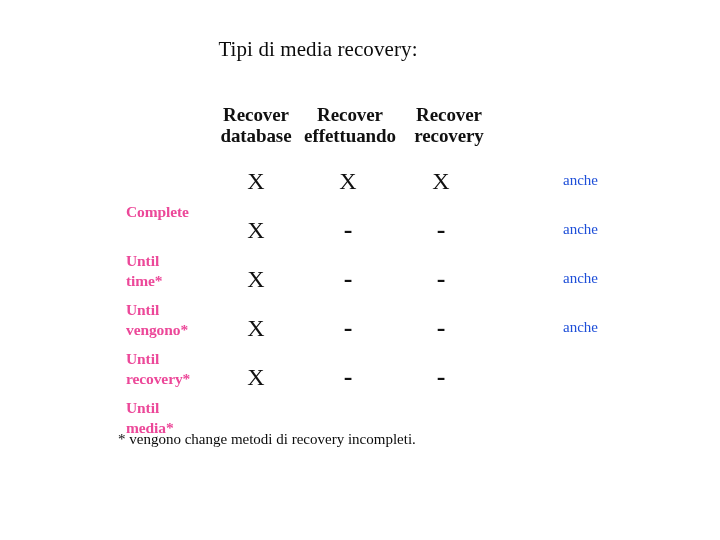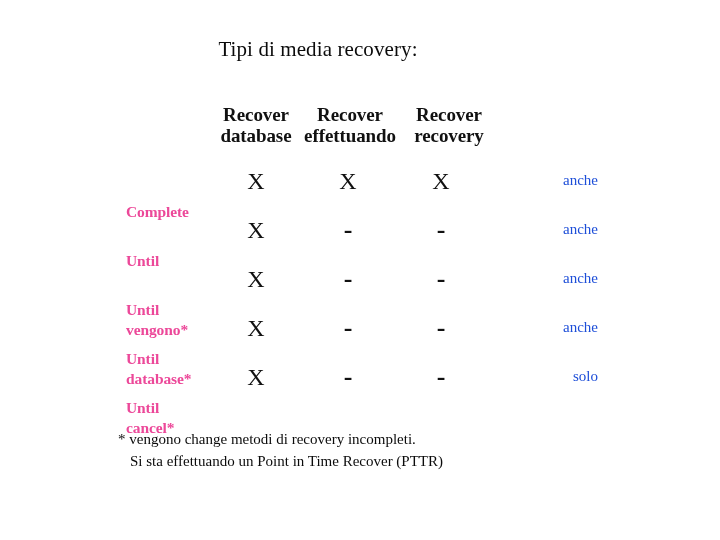--- a/index.html
+++ b/index.html
@@ -169,20 +169,21 @@
       </div>
       <div class="cell cell-0">X</div>
       <div class="cell cell-1">X</div>
       <div class="cell cell-2">X</div>
       <div class="interactive">anche</div>
     </div>
 
     <div class="row row-1">
       <div class="rowlabel">
         <span class="w1">Until</span>
+        <span class="w2">time*</span>
       </div>
       <div class="cell cell-0">X</div>
       <div class="cell cell-1 mark-dash">-</div>
       <div class="cell cell-2 mark-dash">-</div>
       <div class="interactive">anche</div>
     </div>
 
     <div class="row row-2">
       <div class="rowlabel">
         <span class="w1">Until</span>
@@ -190,39 +191,37 @@
       </div>
       <div class="cell cell-0">X</div>
       <div class="cell cell-1 mark-dash">-</div>
       <div class="cell cell-2 mark-dash">-</div>
       <div class="interactive">anche</div>
     </div>
 
     <div class="row row-3">
       <div class="rowlabel">
         <span class="w1">Until</span>
-        <span class="w2">database*</span>
+        <span class="w2">recovery*</span>
       </div>
       <div class="cell cell-0">X</div>
       <div class="cell cell-1 mark-dash">-</div>
       <div class="cell cell-2 mark-dash">-</div>
       <div class="interactive">anche</div>
     </div>
 
     <div class="row row-4">
       <div class="rowlabel">
         <span class="w1">Until</span>
-        <span class="w2">cancel*</span>
-      </div>
-      <div class="cell cell-0">X</div>
-      <div class="cell cell-1 mark-dash">-</div>
-      <div class="cell cell-2 mark-dash">-</div>
-      <div class="interactive">solo</div>
+        <span class="w2">media*</span>
+      </div>
+      <div class="cell cell-0">X</div>
+      <div class="cell cell-1 mark-dash">-</div>
+      <div class="cell cell-2 mark-dash">-</div>
     </div>
 
   </div>
 
   <div class="footnote">
     <span class="fn-line1">* vengono change metodi di recovery incompleti.</span>
-    <span class="fn-line2">Si sta effettuando un Point in Time Recover (PTTR)</span>
   </div>
 
 </div>
 
 </body></html>

